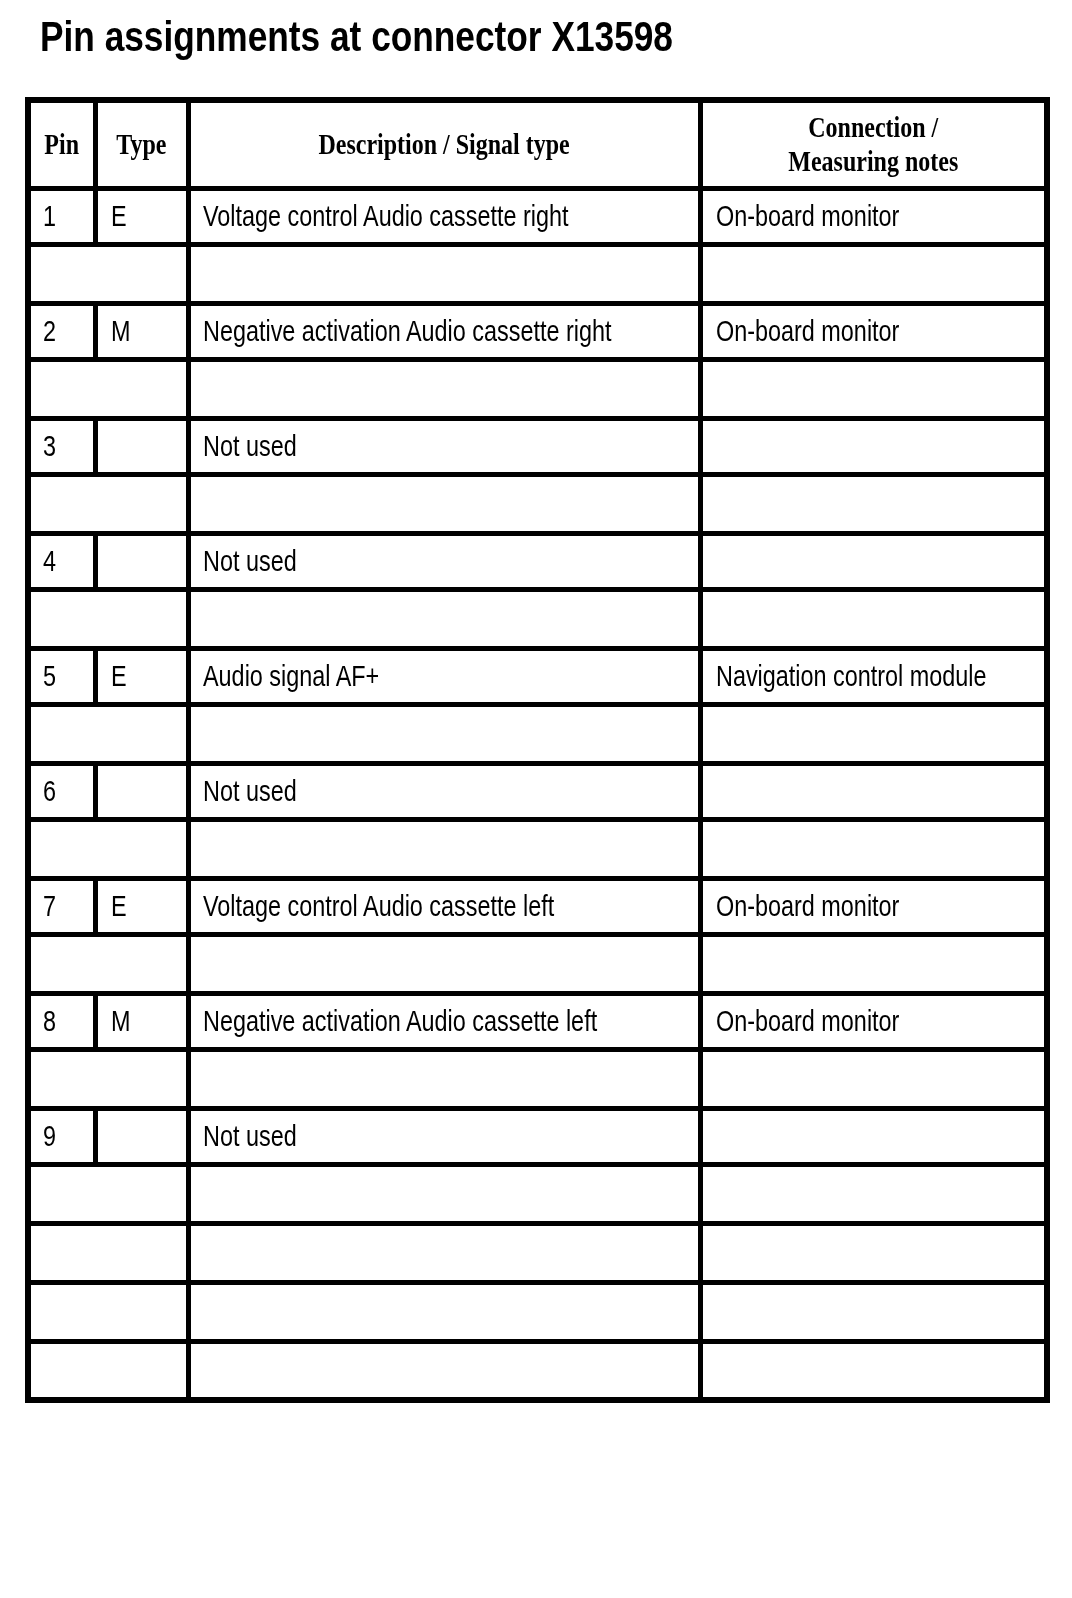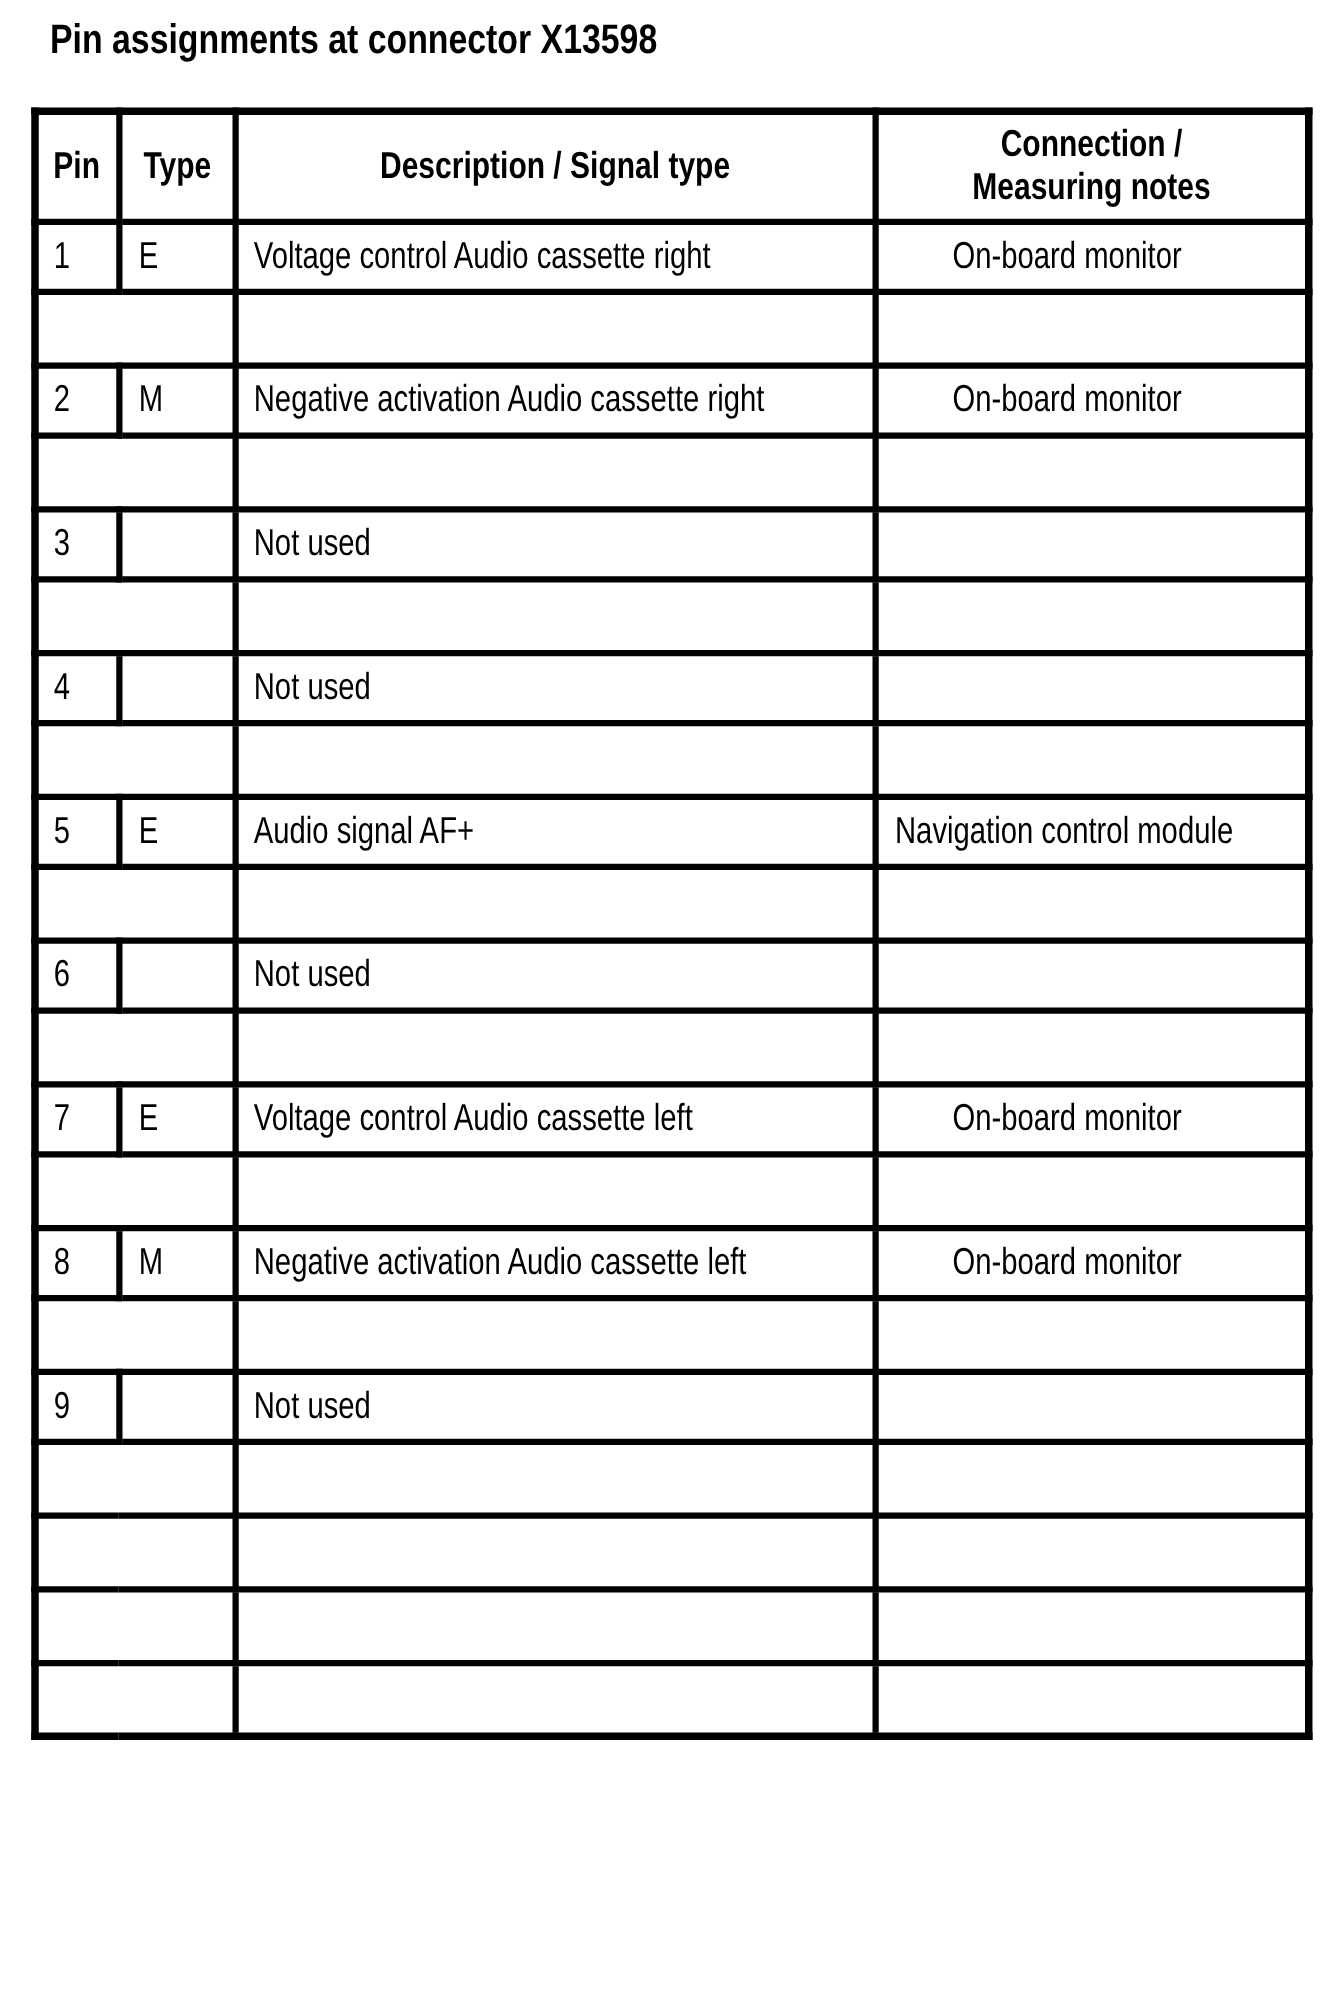--- a/index.html
+++ b/index.html
@@ -6,21 +6,21 @@
   html, body { margin: 0; padding: 0; }
   body {
     width: 1072px;
     height: 1598px;
     background: #ffffff;
     color: #000000;
     font-family: "Liberation Sans", "DejaVu Sans", sans-serif;
     overflow: hidden;
   }
   .page-title {
-    font-size: 33px;
+    font-size: 43px;
     font-weight: 700;
     margin: 12px 0 0 40px;
     white-space: nowrap;
   }
   .page-title .txt {
     display: inline-block;
     transform: scaleX(0.82);
     transform-origin: left center;
   }
   table.pin-table {
@@ -30,21 +30,21 @@
     width: 1022px;
     border: 6px solid #000000;
     background: #ffffff;
   }
   .pin-table th, .pin-table td {
     border: 5px solid #000000;
     padding: 0;
     vertical-align: middle;
     overflow: hidden;
   }
-  .pin-table thead tr { height: 88px; }
+  .pin-table thead tr { height: 88px; font-family: Liberation Serif, serif; }
   .pin-table tr.data-row { height: 56px; }
   .pin-table tr.note-row { height: 59px; }
   .pin-table th {
     font-size: 30px;
     font-weight: 700;
     text-align: center;
   }
   .pin-table th .txt {
     display: inline-block;
     transform: scaleX(0.80);
@@ -59,21 +59,21 @@
   }
   .pin-table td .txt {
     display: inline-block;
     transform: scaleX(0.78);
     transform-origin: left center;
     white-space: nowrap;
   }
   td.pin-cell   { padding-left: 12px; }
   td.type-cell  { padding-left: 13px; }
   td.desc-cell  { padding-left: 12px; text-decoration: underline; }
-  td.conn-cell  { padding-left: 13px; text-align: center; }
+  td.conn-cell  { padding-left: 13px; }
 </style>
 </head>
 <body>
 
 <h1 class="page-title"><span class="txt">Pin assignments at connector X13598</span></h1>
 
 <table class="pin-table">
   <colgroup>
     <col style="width:67px">
     <col style="width:93px">

